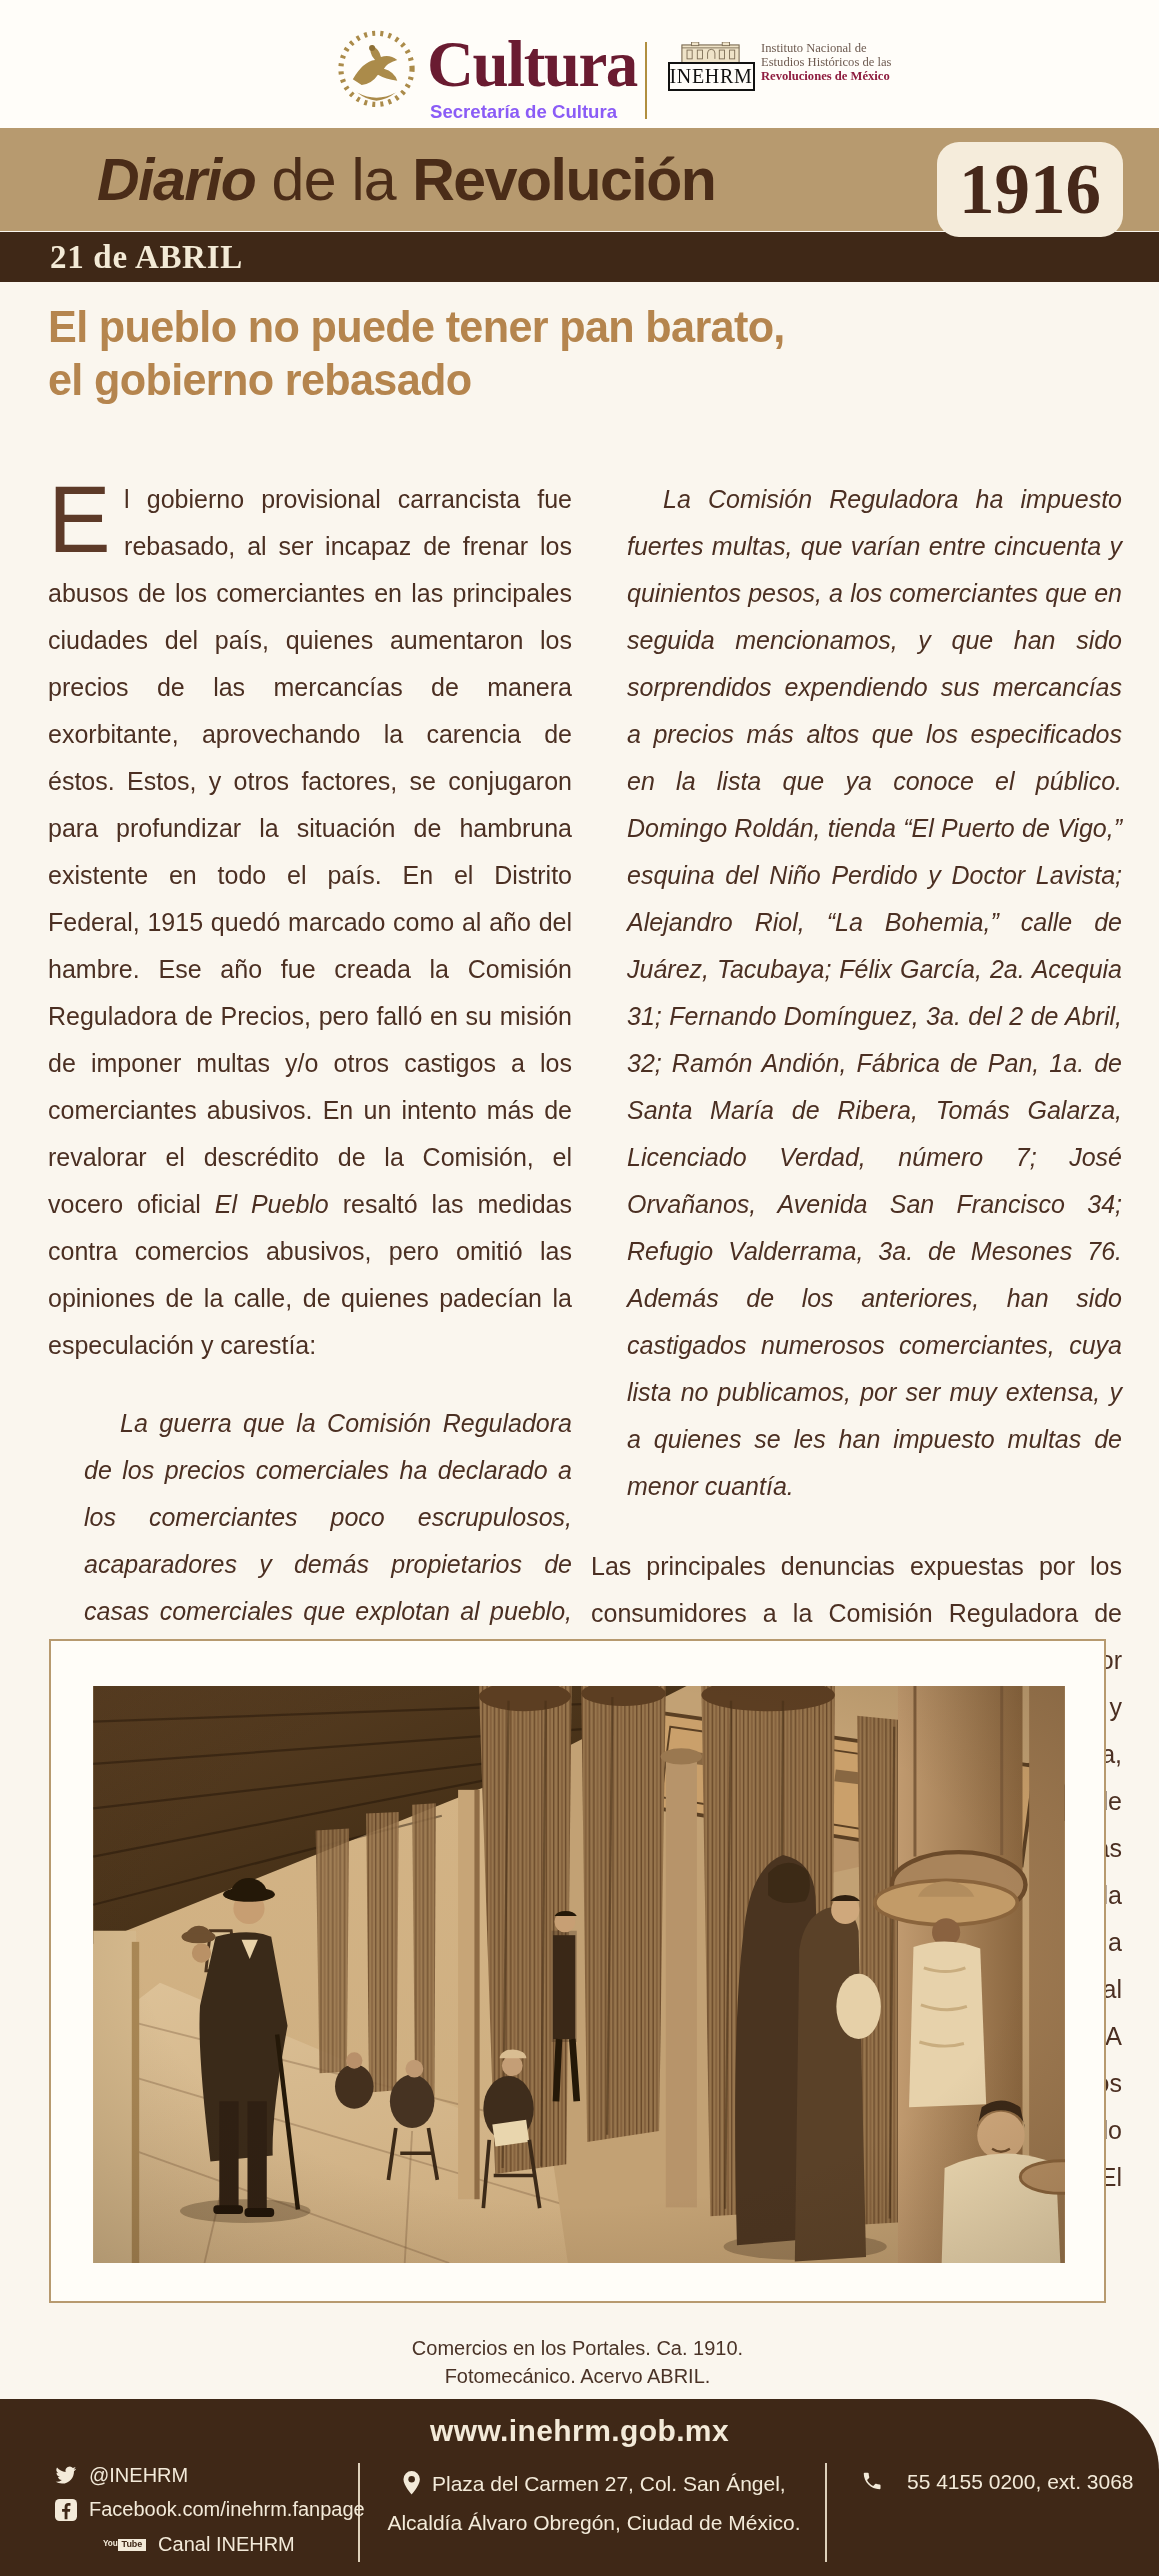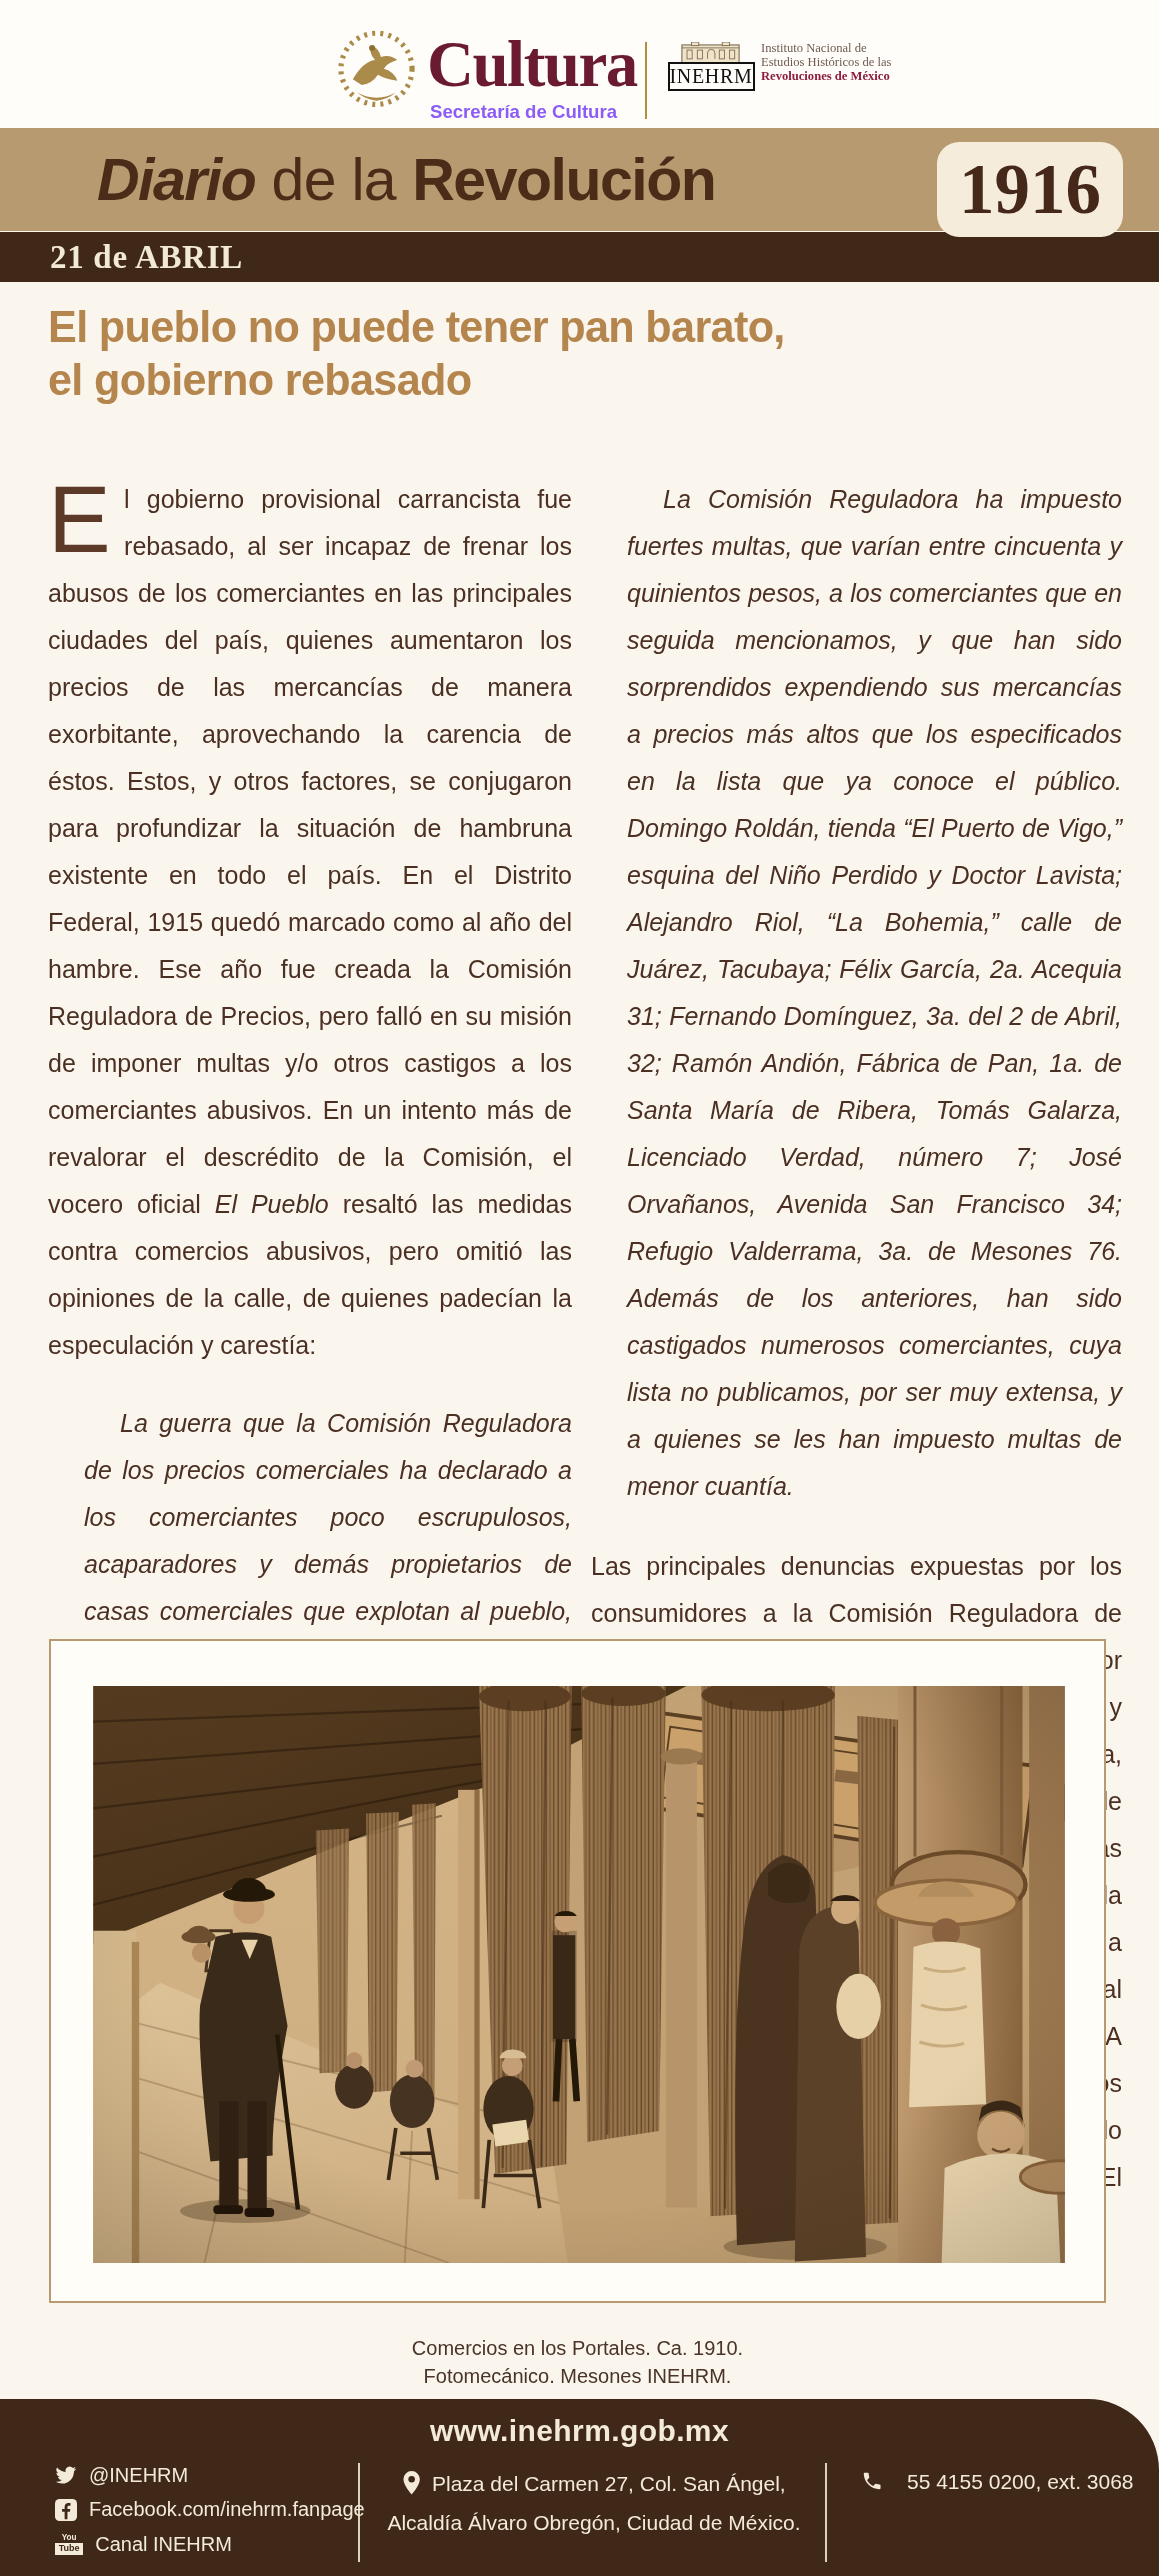--- a/index.html
+++ b/index.html
@@ -58,21 +58,21 @@
            font-size:20px;line-height:27.5px;color:#4a3327;}
 
   
   .footer{position:absolute;left:0;top:2399px;width:1159px;height:177px;background:#3f2817;
           border-top-right-radius:71px;color:#f3ead9;}
   .footer-url{position:absolute;left:0;top:15px;width:1159px;text-align:center;
               font-weight:bold;font-size:30px;letter-spacing:0.4px;}
   .v-div{position:absolute;top:64px;width:2.2px;height:99px;background:#ecdfca;opacity:.92;}
   .social{position:absolute;left:55px;top:62px;display:flex;flex-direction:column;gap:6.7px;}
   .social-row{display:flex;align-items:center;gap:12px;font-size:20px;height:28px;}
-  .yt-badge{display:flex;flex-direction:column;align-items:center;line-height:1;}
+  .yt-badge{display:flex;flex-direction:row;align-items:center;line-height:1;margin-left:48px;}
   .yt-you{font-size:8.2px;font-weight:bold;}
   .yt-tube{background:#f3ead9;color:#3f2817;font-size:9px;font-weight:bold;
            border-radius:0;padding:1.5px 3.7px;margin-top:0.7px;}
   .address{position:absolute;left:375px;top:68px;width:438px;text-align:center;
            font-size:21px;line-height:34px;}
   .pin-wrap{display:inline-block;vertical-align:-4.5px;margin-right:10.4px;}
   .phone{position:absolute;left:861px;top:71px;display:flex;align-items:flex-start;gap:24px;
          font-size:21px;}
 </style>
 </head>
@@ -306,21 +306,21 @@
           <ellipse cx="1306" cy="662" rx="56" ry="22" fill="#b89165" stroke="#8a643c" stroke-width="4"></ellipse>
         </g>
 
         <rect width="1310" height="778" fill="url(#vin)"></rect>
       </svg>
     </div>
   </div>
 
   <div class="caption">
     <div>Comercios en los Portales. Ca. 1910.</div>
-    <div>Fotomecánico. Mesones INEHRM.</div>
+    <div>Fotomecánico. Acervo ABRIL.</div>
   </div>
 
   <div class="footer">
     <div class="footer-url">www.inehrm.gob.mx</div>
     <div class="v-div" style="left:358px;"></div>
     <div class="v-div" style="left:825px;"></div>
 
     <div class="social">
       <div class="social-row">
         <svg width="22" height="22" viewBox="0 0 24 24" fill="#f3ead9">

